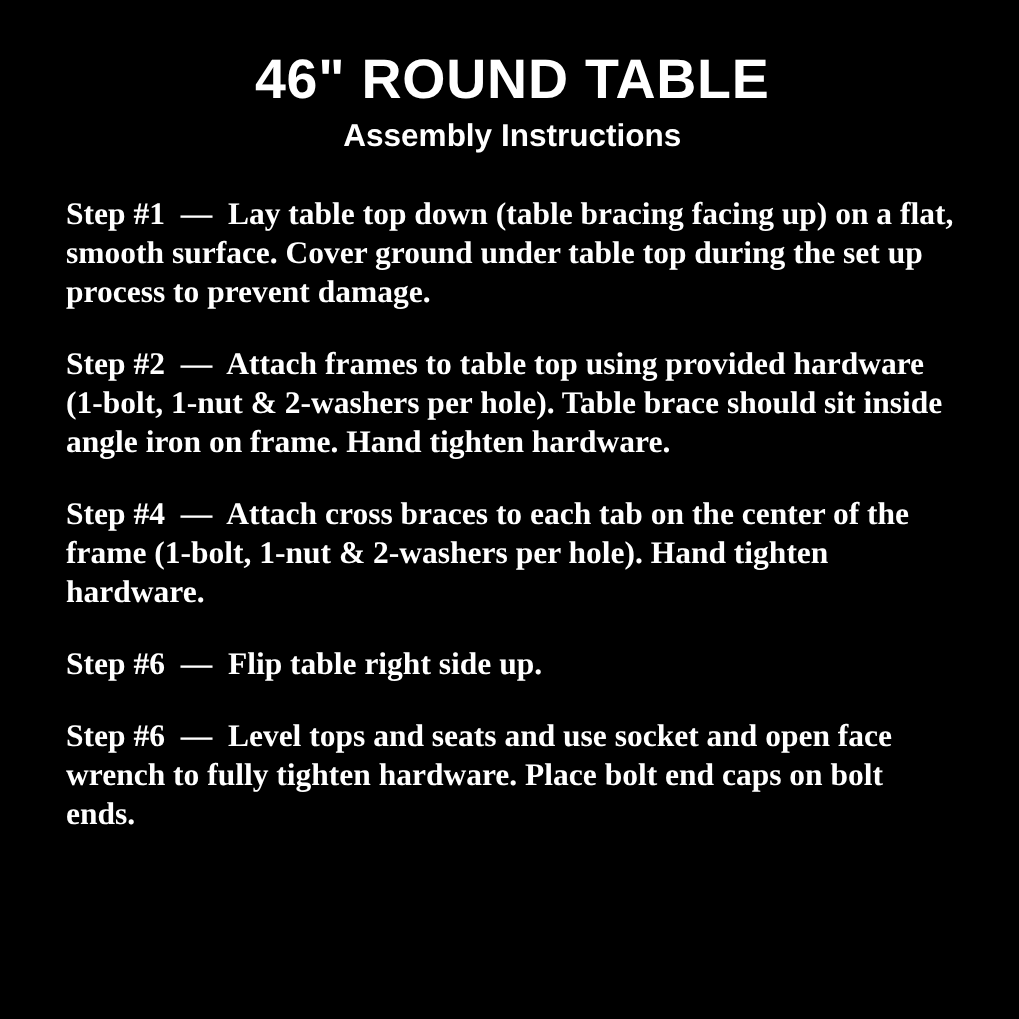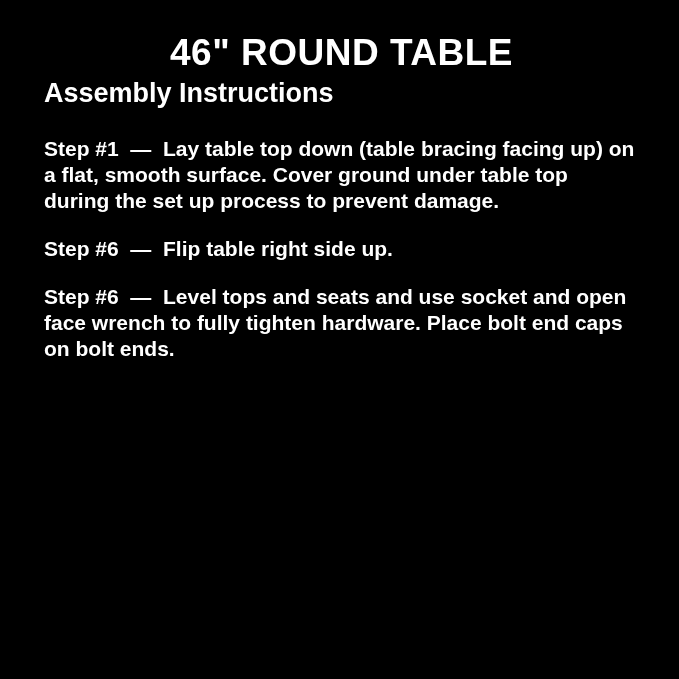--- a/index.html
+++ b/index.html
@@ -20,36 +20,39 @@
     overflow: hidden;
   }
   .title {
     font-size: 37px;
     line-height: 1.05;
     text-align: center;
     margin: 4px 0 6px 0;
     letter-spacing: 0.5px;
   }
   .subtitle {
-    font-size: 27px;
+    font-size: 21px;
     line-height: 1.1;
-    text-align: left;
+    text-align: center;
     margin: 0 0 27px 0;
   }
   .step {
     font-size: 21px;
     line-height: 1.24;
     margin: 0 0 22px 0;
     white-space: pre-wrap;
     text-align: left;
+    font-family: Liberation Serif, serif;
   }
 </style>
 </head>
 <body>
 
 <div class="poster">
   <h1 class="title">46" ROUND TABLE</h1>
   <h2 class="subtitle">Assembly Instructions</h2>
 
   <p class="step">Step #1  —  Lay table top down (table bracing facing up) on a flat, smooth surface. Cover ground under table top during the set up process to prevent damage.</p>
+  <p class="step">Step #2  —  Attach frames to table top using provided hardware (1-bolt, 1-nut &amp; 2-washers per hole). Table brace should sit inside angle iron on frame. Hand tighten hardware.</p>
+  <p class="step">Step #4  —  Attach cross braces to each tab on the center of the frame (1-bolt, 1-nut &amp; 2-washers per hole). Hand tighten hardware.</p>
   <p class="step">Step #6  —  Flip table right side up.</p>
   <p class="step">Step #6  —  Level tops and seats and use socket and open face wrench to fully tighten hardware. Place bolt end caps on bolt ends.</p>
 </div>
 
 </body></html>

